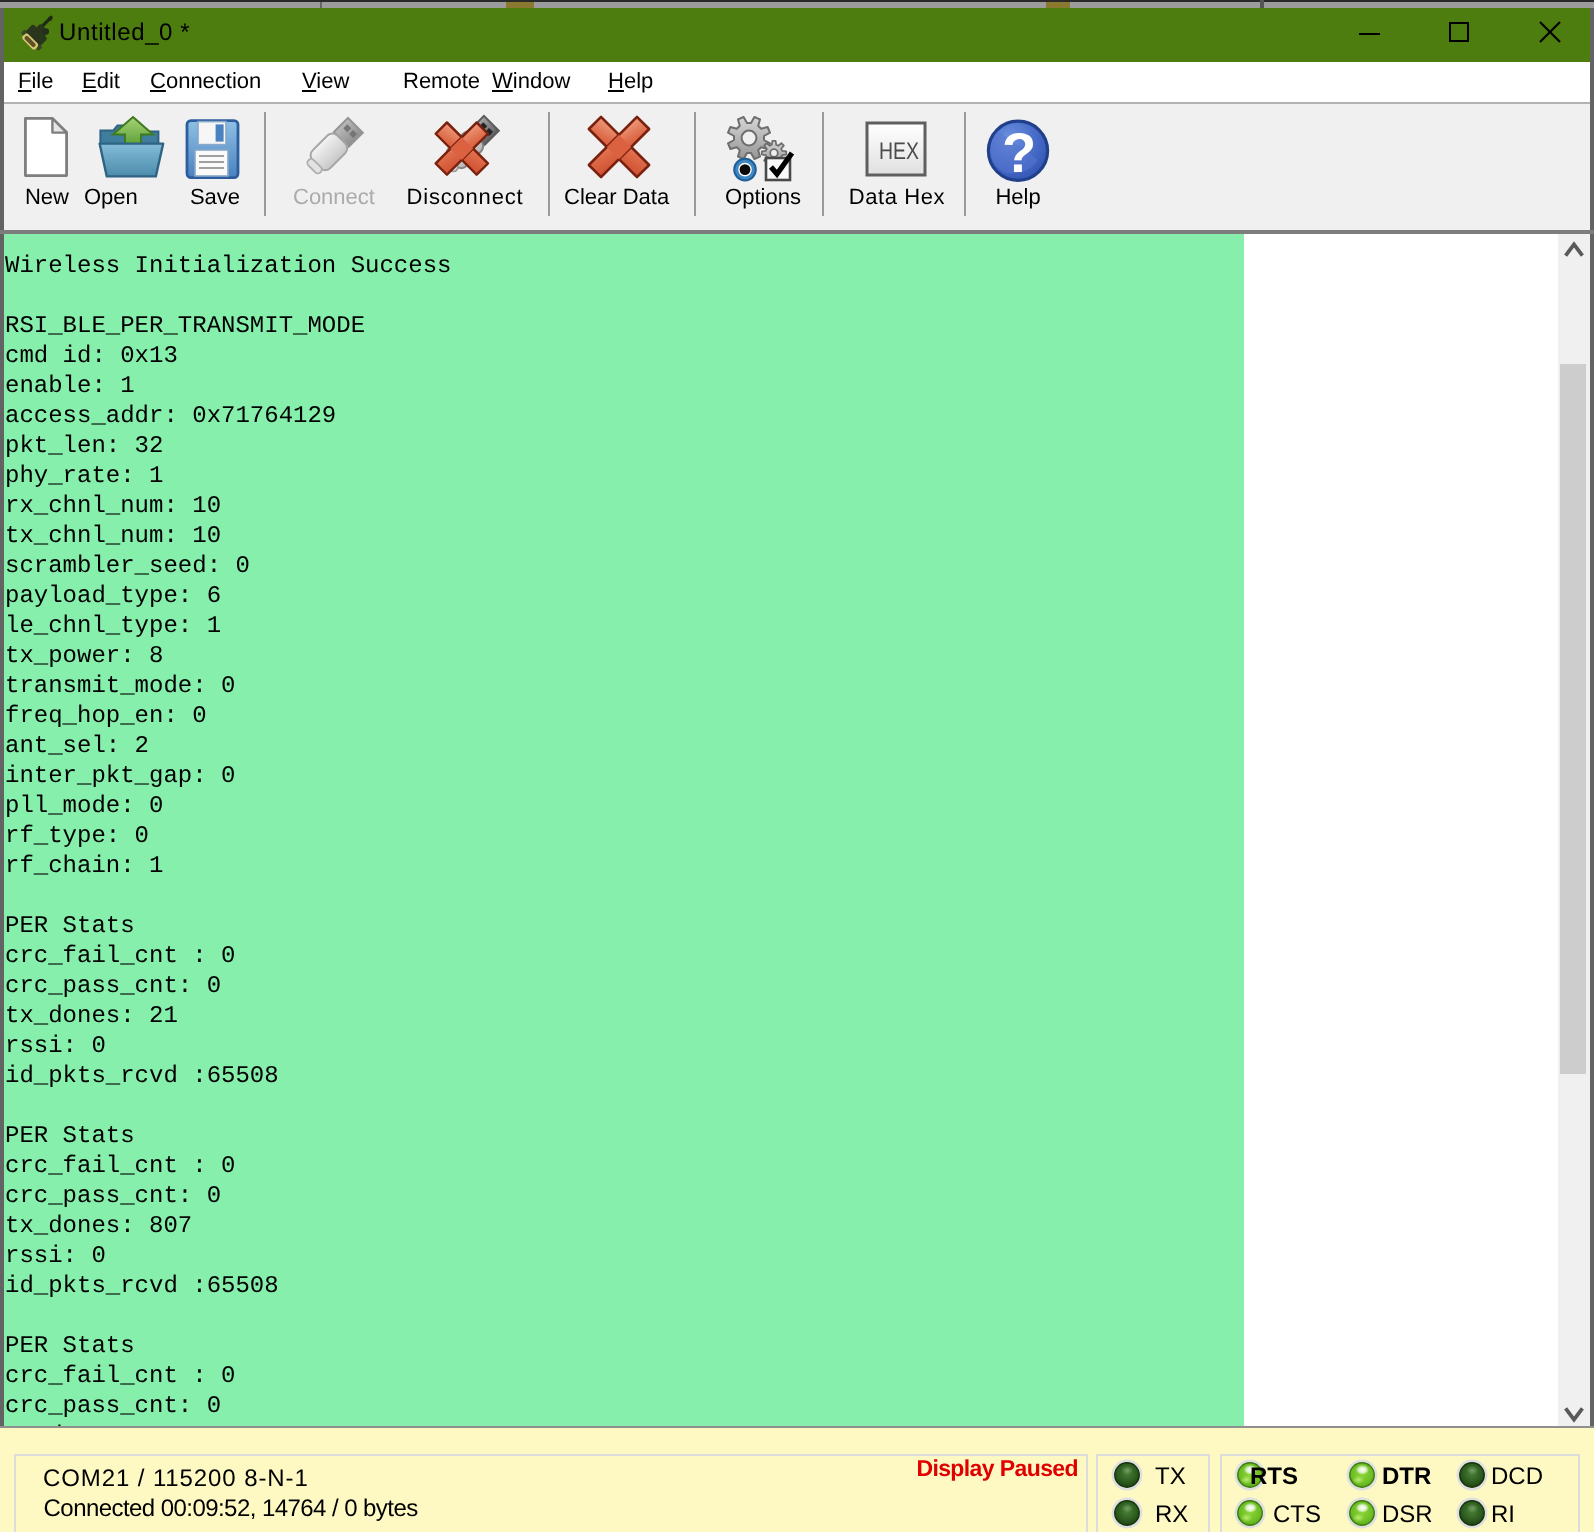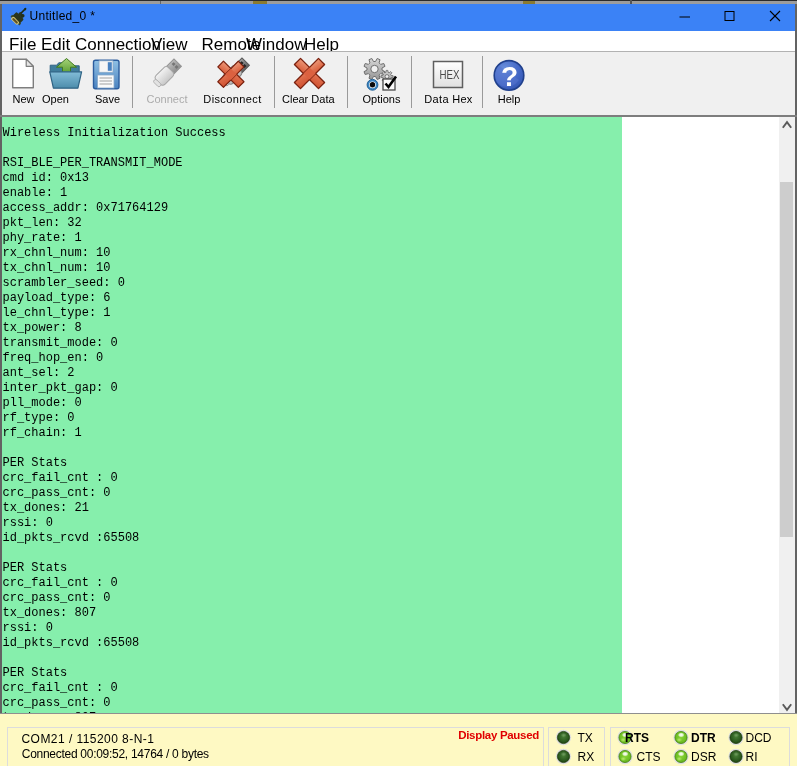--- a/index.html
+++ b/index.html
@@ -12,21 +12,21 @@
 
 <div class="abs" style="left:0;top:0;width:797px;height:4px;background:#9c9c9c;"></div>
 <div class="abs" style="left:0;top:0;width:797px;height:1px;background:#2a2a2a;"></div>
 <div class="abs" style="left:253px;top:1px;width:14px;height:3px;background:#8a7a30;"></div>
 <div class="abs" style="left:523px;top:1px;width:12px;height:3px;background:#8a7a30;"></div>
 <div class="abs" style="left:160px;top:1px;width:1px;height:3px;background:#666;"></div>
 <div class="abs" style="left:630px;top:0px;width:2px;height:4px;background:#555;"></div>
 
 <div class="abs" style="left:0;top:4px;width:797px;height:762px;background:#fff;border-left:2px solid #636363;border-right:2px solid #636363;"></div>
 
-<div id="titlebar" class="abs" style="left:2px;top:4px;width:793px;height:28px;background:#3b82f6;">
+<div id="titlebar" class="abs" style="left:2px;top:4px;width:793px;height:28px;background:#4d7c0f;">
 
   <svg class="abs" style="left:7px;top:2.5px;" width="19" height="19" viewBox="0 0 23 23">
     <line x1="13.5" y1="8.5" x2="20" y2="2" stroke="#1d2b14" stroke-width="2" stroke-linecap="round"></line>
     <circle cx="19.5" cy="2.8" r="1.3" fill="#1d2b14"></circle>
     <g transform="rotate(45 10.5 13.5)">
       <rect x="4.2" y="9.2" width="12.6" height="8.0" rx="1.4" fill="#2a351d"></rect>
       <rect x="5.0" y="15.6" width="11.0" height="4.6" rx="1.6" fill="#d6c875"></rect>
       <rect x="6.3" y="16.7" width="8.4" height="2.6" rx="1.2" fill="#5f5126"></rect>
       <rect x="7.2" y="5.9" width="7.2" height="4.0" rx="0.8" fill="#2a351d"></rect>
       <rect x="2.9" y="15.0" width="2.2" height="3.4" rx="1" fill="#3a4628"></rect>
@@ -37,21 +37,21 @@
   <div class="abs" style="left:27.5px;top:5px;font-size:12px;color:#000;letter-spacing:0.3px;">Untitled_0 *</div>
 
   <svg class="abs" style="left:675px;top:0px;" width="110" height="24" viewBox="0 0 110 24">
     <line x1="2.5" y1="13" x2="13" y2="13" stroke="#000" stroke-width="1"></line>
     <rect x="48" y="7.5" width="9" height="9" fill="none" stroke="#000" stroke-width="1"></rect>
     <line x1="93" y1="7" x2="103" y2="17" stroke="#000" stroke-width="1.1"></line>
     <line x1="103" y1="7" x2="93" y2="17" stroke="#000" stroke-width="1.1"></line>
   </svg>
 </div>
 
-<div id="menubar" class="abs" style="left:2px;top:31px;width:793px;height:20px;background:#fff;font-size:17px;color:#000;">
+<div id="menubar" class="abs" style="left:2px;top:31px;width:793px;height:20px;background:#fff;font-size:11px;color:#000;">
   <span class="abs" style="left:7px;top:4px;"><u>F</u>ile</span>
   <span class="abs" style="left:39px;top:4px;"><u>E</u>dit</span>
   <span class="abs" style="left:73px;top:4px;text-align:center;"><u>C</u>onnection</span>
   <span class="abs" style="left:149px;top:4px;"><u>V</u>iew</span>
   <span class="abs" style="left:187.5px;top:4px;padding-left:12px;">Remote</span>
   <span class="abs" style="left:244px;top:4px;"><u>W</u>indow</span>
   <span class="abs" style="left:302px;top:4px;"><u>H</u>elp</span>
 </div>
 
 <div id="toolbar" class="abs" style="left:2px;top:51px;width:793px;height:64px;background:#f0f0f0;border-top:1px solid #b2b2b2;">

